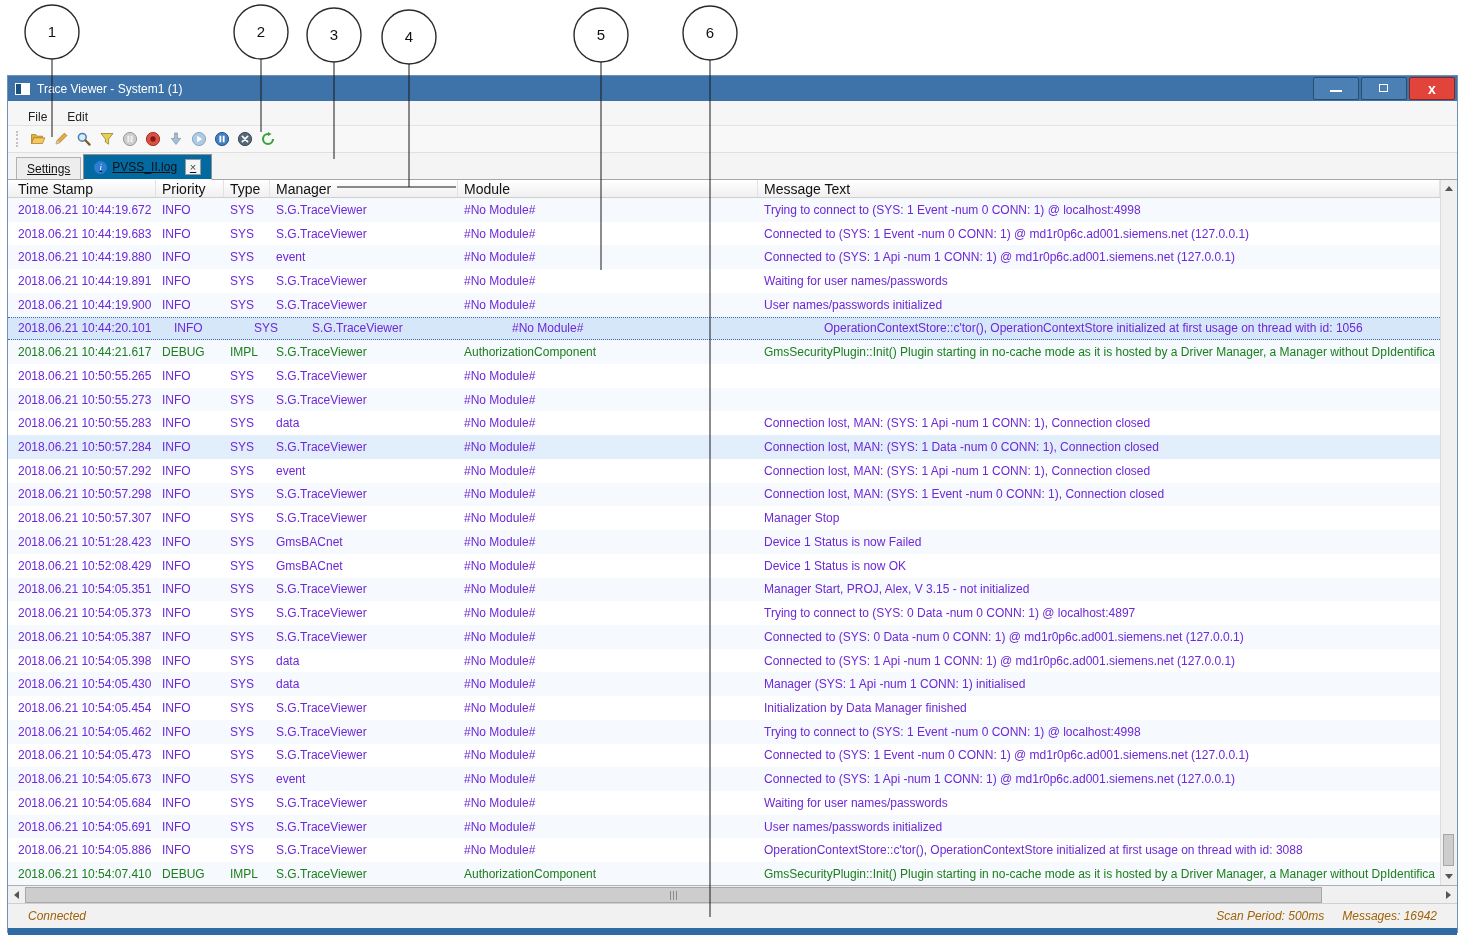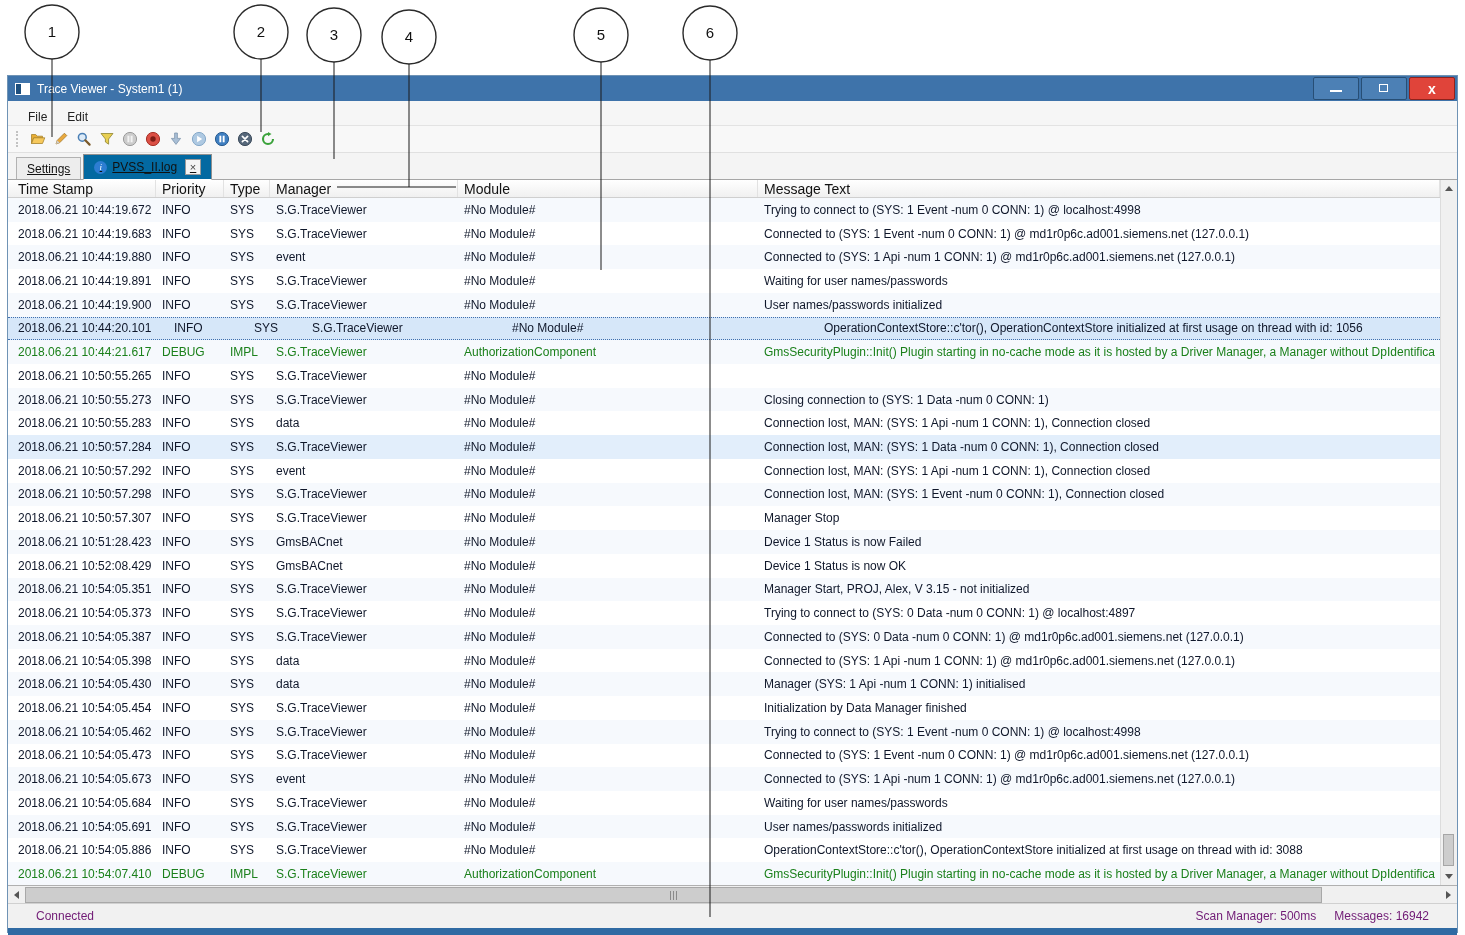--- a/index.html
+++ b/index.html
@@ -58,21 +58,21 @@
     border-bottom:1px solid #cfcfcf;font-size:14px;color:#111;box-sizing:border-box;}
   .hcell{display:flex;align-items:center;padding-left:6px;border-right:1px solid #e2e2e2;
     overflow:hidden;white-space:nowrap;}
   .hcell:first-child{padding-left:10px;}
   .grid-body{position:absolute;top:18px;left:0;right:17px;bottom:0;overflow:hidden;font-size:12px;}
   .trow{display:grid;grid-template-columns:148px 68px 46px 188px 300px 1fr;height:23.72px;
     align-items:center;box-sizing:border-box;}
   .trow:nth-child(odd){background:#f6f9fd;}
   .trow.selected{background:#d6e7f9;border-top:1px dotted #3f6fae;border-bottom:1px dotted #3f6fae;gap:12px;}
   .trow.highlight{background:#e2eefb;}
-  .trow.info{color:#0f172a;}
+  .trow.info{color:#6d28d9;}
   .trow.debug{color:#1b801b;}
   .tcell{padding-left:6px;white-space:nowrap;overflow:hidden;}
   .tcell:first-child{padding-left:10px;}
   
   .vscroll{position:absolute;top:0;right:0;bottom:0;width:17px;background:#f0f0f0;
     border-left:1px solid #dcdcdc;box-sizing:border-box;}
   .vs-btn{position:absolute;left:0;width:16px;height:17px;display:flex;align-items:center;justify-content:center;}
   .vs-up{top:0;} .vs-down{bottom:0;}
   .tri-up{width:0;height:0;border-left:4px solid transparent;border-right:4px solid transparent;border-bottom:5px solid #555;}
   .tri-down{width:0;height:0;border-left:4px solid transparent;border-right:4px solid transparent;border-top:5px solid #555;}
@@ -80,21 +80,21 @@
   .tri-right{width:0;height:0;border-top:4px solid transparent;border-bottom:4px solid transparent;border-left:5px solid #555;}
   .vs-thumb{position:absolute;left:2px;right:3px;bottom:19px;height:30px;background:#cdcdcd;border:1px solid #a6a6a6;}
   .hscroll{height:17px;background:#f0f0f0;position:relative;flex:none;}
   .hs-btn{position:absolute;top:0;width:17px;height:17px;display:flex;align-items:center;justify-content:center;}
   .hs-left{left:0;} .hs-right{right:0;}
   .hs-thumb{position:absolute;left:17px;top:1px;height:14px;width:1295px;background:#cdcdcd;
     border:1px solid #a8a8a8;display:flex;align-items:center;justify-content:center;}
   .hs-grip{width:8px;height:9px;background:repeating-linear-gradient(90deg,#8a8a8a 0 1px,rgba(0,0,0,0) 1px 3px);}
   
   .statusbar{height:25px;background:#f1f1f1;border-top:1px solid #d0d0d0;display:flex;
-    align-items:center;font-size:12px;color:#701a75;padding:0 28px;flex:none;box-sizing:border-box;}
+    align-items:center;font-size:12px;color:#a16207;padding:0 20px;flex:none;box-sizing:border-box;font-style:italic;}
   .sb-right{margin-left:auto;display:flex;gap:18px;}
   .bottom-strip{height:7px;background:#2f6aa3;flex:none;}
   
   .callout-layer{position:absolute;left:0;top:0;width:1465px;height:935px;pointer-events:none;z-index:50;}
   .callout-line{stroke:#1a1a1a;stroke-width:1;}
   .callout-circle{fill:#ffffff;stroke:#2b2b2b;stroke-width:1.4;}
   .callout-num{font-size:15px;fill:#111;font-family:"Liberation Sans",sans-serif;}
 </style>
 </head>
 <body>
@@ -271,21 +271,20 @@
           <div class="tcell">SYS</div>
           <div class="tcell">S.G.TraceViewer</div>
           <div class="tcell">#No Module#</div>
         </div>
         <div class="trow info">
           <div class="tcell">2018.06.21 10:50:55.273</div>
           <div class="tcell">INFO</div>
           <div class="tcell">SYS</div>
           <div class="tcell">S.G.TraceViewer</div>
           <div class="tcell">#No Module#</div>
-          <div class="tcell">Closing connection to (SYS: 1 Data -num 0 CONN: 1)</div>
         </div>
         <div class="trow info">
           <div class="tcell">2018.06.21 10:50:55.283</div>
           <div class="tcell">INFO</div>
           <div class="tcell">SYS</div>
           <div class="tcell">data</div>
           <div class="tcell">#No Module#</div>
           <div class="tcell">Connection lost, MAN: (SYS: 1 Api -num 1 CONN: 1), Connection closed</div>
         </div>
         <div class="trow info highlight">
@@ -460,21 +459,21 @@
         <span class="hs-grip"></span>
       </div>
     <div class="hs-btn hs-right">
         <span class="tri-right"></span>
       </div>
   </div>
 
   <div class="statusbar">
     <span>Connected</span>
     <span class="sb-right">
-      <span>Scan Manager: 500ms</span>
+      <span>Scan Period: 500ms</span>
       <span>Messages: 16942</span>
     </span>
   </div>
 
   <div class="bottom-strip"></div>
 </div>
 
 <svg class="callout-layer" id="callout-layer" viewBox="0 0 1465 935">
     <line x1="52" y1="59" x2="52" y2="137" class="callout-line"></line>
     <circle cx="52" cy="32" r="27" class="callout-circle"></circle>

